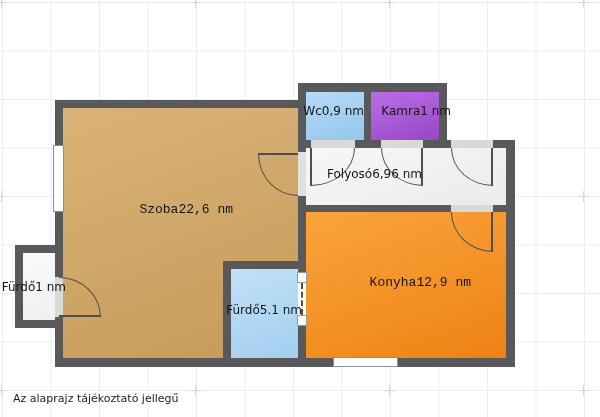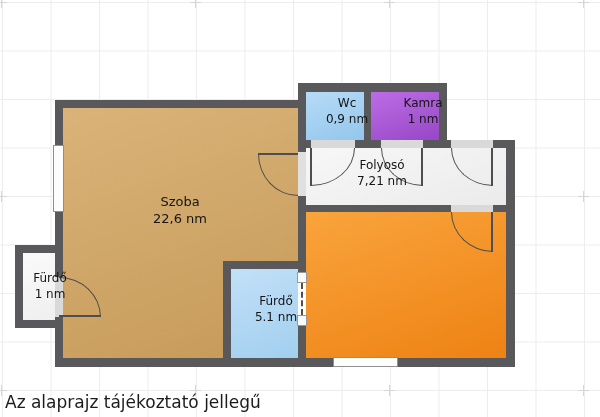--- a/index.html
+++ b/index.html
@@ -26,25 +26,25 @@
   .fill-erkely{background:linear-gradient(160deg,#fafafa 0%,#efefef 100%);}
   .window{background:#fdfdfd;border:1px solid #8f8f8f;}
   .jamb{background:#fafafa;border:1px solid #9a9a9a;}
   .dash{border-left:2px dashed #4f4f4f;}
   .arc{border:0 solid #4e4e4e;background:transparent;}
   .arc.bl{border-left-width:1.5px;border-bottom-width:1.5px;border-bottom-left-radius:100% 100%;}
   .arc.br{border-right-width:1.5px;border-bottom-width:1.5px;border-bottom-right-radius:100% 100%;}
   .arc.tr{border-top-width:1.5px;border-right-width:1.5px;border-top-right-radius:100% 100%;}
   .leaf{background:#4e4e4e;}
   .room-label{
-    display:flex;flex-direction:column;align-items:center;justify-content:flex-start;
-    color:#151515;font-size:12px;line-height:1.3;text-align:center;white-space:nowrap;margin-left:12px;
+    display:flex;flex-direction:row;align-items:center;justify-content:flex-end;
+    color:#151515;font-size:12px;line-height:1.3;text-align:center;white-space:nowrap;
   }
-  .room-label.big{font-size:13px;}
-  .note{color:#1c1c1c;font-size:17px;white-space:nowrap;}
+  .room-label.big{font-size:13px;font-family:Liberation Mono, monospace;}
+  .note{color:#1c1c1c;font-size:11px;white-space:nowrap;margin-left:8px;}
   .cross{width:11px;height:11px;pointer-events:none;}
   .cross::before{content:"";position:absolute;left:0;top:5px;width:11px;height:1px;background:#d6d6d6;}
   .cross::after{content:"";position:absolute;left:5px;top:0;width:1px;height:11px;background:#d6d6d6;}
 </style>
 </head>
 <body>
 
 <div id="canvas">
 
   <div class="abs cross" style="left:-4px;top:-3px"></div>
@@ -137,21 +137,25 @@
   <div class="abs room-label" style="left:306px;top:96px;width:58px;height:32px">
     <span>Wc</span>
     <span>0,9 nm</span>
   </div>
   <div class="abs room-label" style="left:371px;top:96px;width:80px;height:32px">
     <span>Kamra</span>
     <span>1 nm</span>
   </div>
   <div class="abs room-label" style="left:318px;top:158px;width:104px;height:33px">
     <span>Folyosó</span>
-    <span>7,21 nm</span>
+    <span>6,96 nm</span>
+  </div>
+  <div class="abs room-label big" style="left:341px;top:267px;width:130px;height:33px">
+    <span>Konyha</span>
+    <span>12,9 nm</span>
   </div>
   <div class="abs room-label" style="left:226px;top:294px;width:76px;height:33px">
     <span>Fürdő</span>
     <span>5.1 nm</span>
   </div>
   <div class="abs room-label" style="left:10px;top:271px;width:56px;height:33px">
     <span>Fürdő</span>
     <span>1 nm</span>
   </div>
 

